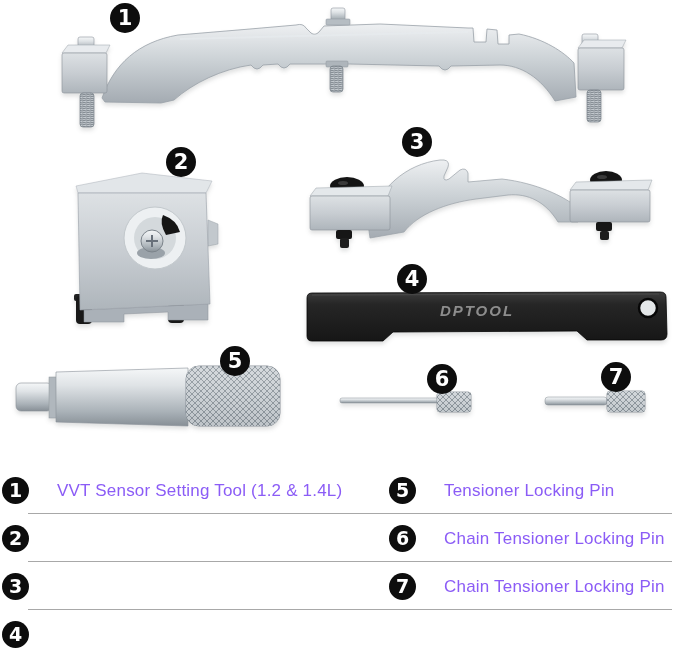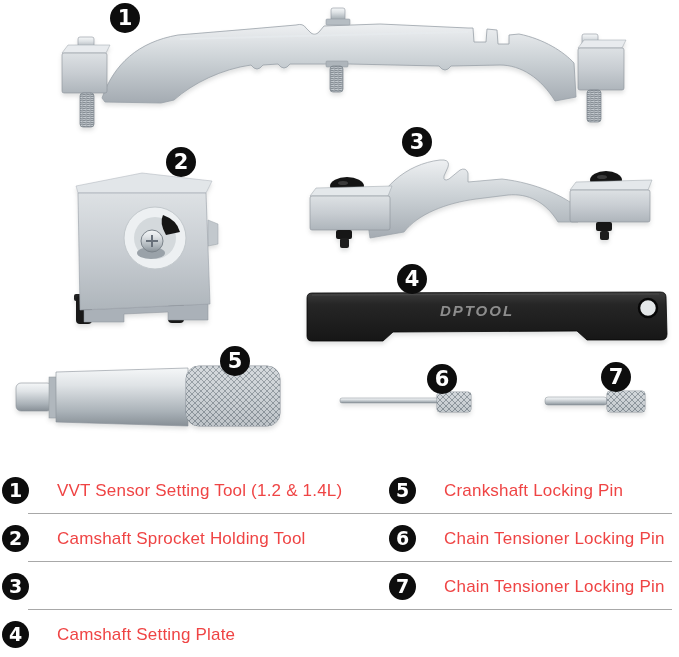--- a/index.html
+++ b/index.html
@@ -5,21 +5,21 @@
   html,body{margin:0;padding:0;background:#ffffff;}
   .stage{position:relative;width:679px;height:657px;background:#ffffff;overflow:hidden;
          font-family:"Liberation Sans",sans-serif;}
   .tool{position:absolute;filter:drop-shadow(0 3px 2px rgba(40,45,50,.15));}
   .badge{position:absolute;width:30px;height:30px;border-radius:50%;background:#0d0d0d;color:#ffffff;
          font-family:"DejaVu Sans",sans-serif;font-weight:bold;font-size:21px;line-height:30px;
          text-align:center;z-index:6;}
   .lrow{position:absolute;display:flex;align-items:center;gap:28px;z-index:4;}
   .lnum{width:27px;height:27px;border-radius:50%;background:#0d0d0d;color:#ffffff;flex:0 0 27px;
         font-family:"DejaVu Sans",sans-serif;font-weight:bold;font-size:19px;line-height:27px;text-align:center;}
-  .llabel{font-size:17px;color:#ef4444;letter-spacing:.2px;white-space:nowrap;}
+  .llabel{font-size:17px;color:#8b5cf6;letter-spacing:.2px;white-space:nowrap;}
   .ldiv{position:absolute;left:28px;width:644px;height:1px;background:#a8a8a8;}
 </style>
 </head>
 <body>
 
 <div class="stage">
 
   <svg width="0" height="0" style="position:absolute" aria-hidden="true">
     <defs>
       <linearGradient id="gMetal" x1="0" y1="0" x2="0" y2="1">
@@ -160,41 +160,39 @@
   <div class="badge" style="left:220px;top:346px">5</div>
   <div class="badge" style="left:427px;top:364px">6</div>
   <div class="badge" style="left:601px;top:362px">7</div>
 
   <div class="lrow" style="left:2px;top:477px">
     <span class="lnum">1</span>
     <span class="llabel">VVT Sensor Setting Tool (1.2 &amp; 1.4L)</span>
   </div>
   <div class="lrow" style="left:389px;top:477px">
     <span class="lnum">5</span>
-    <span class="llabel">Crankshaft Locking Pin</span>
+    <span class="llabel">Tensioner Locking Pin</span>
   </div>
   <div class="ldiv" style="top:513px"></div>
 
   <div class="lrow" style="left:2px;top:525px">
     <span class="lnum">2</span>
-    <span class="llabel">Camshaft Sprocket Holding Tool</span>
   </div>
   <div class="lrow" style="left:389px;top:525px">
     <span class="lnum">6</span>
     <span class="llabel">Chain Tensioner Locking Pin</span>
   </div>
   <div class="ldiv" style="top:561px"></div>
 
   <div class="lrow" style="left:2px;top:573px">
     <span class="lnum">3</span>
   </div>
   <div class="lrow" style="left:389px;top:573px">
     <span class="lnum">7</span>
     <span class="llabel">Chain Tensioner Locking Pin</span>
   </div>
   <div class="ldiv" style="top:609px"></div>
 
   <div class="lrow" style="left:2px;top:621px">
     <span class="lnum">4</span>
-    <span class="llabel">Camshaft Setting Plate</span>
   </div>
 
 </div>
 
 </body></html>

